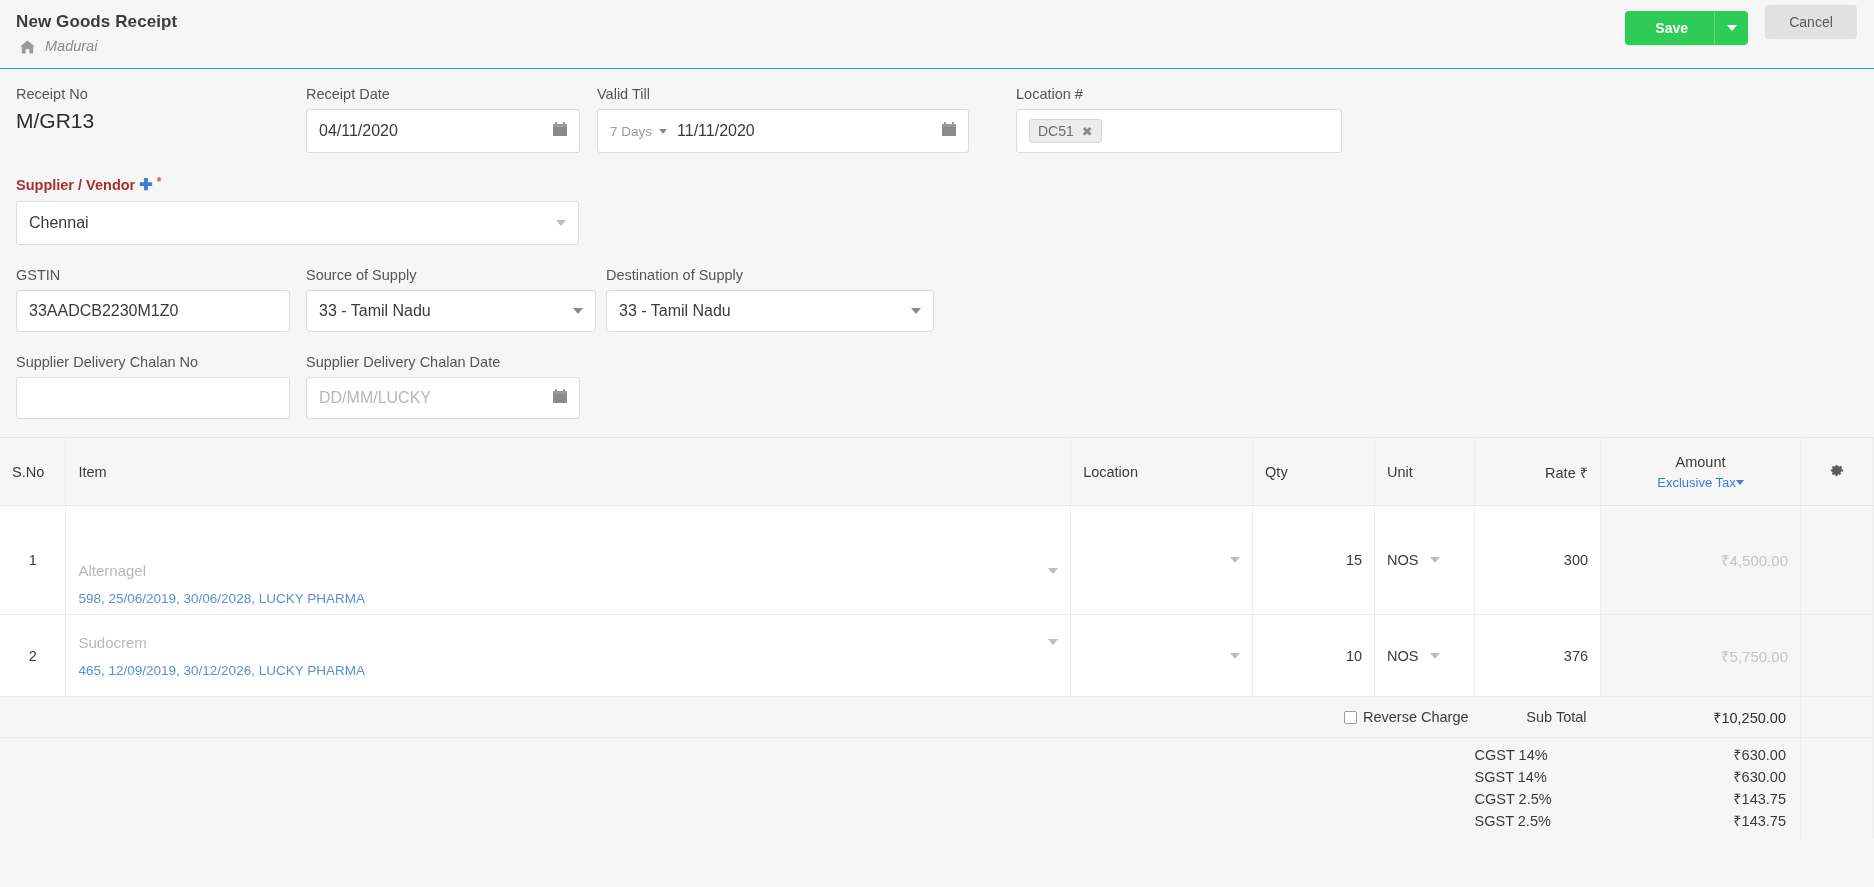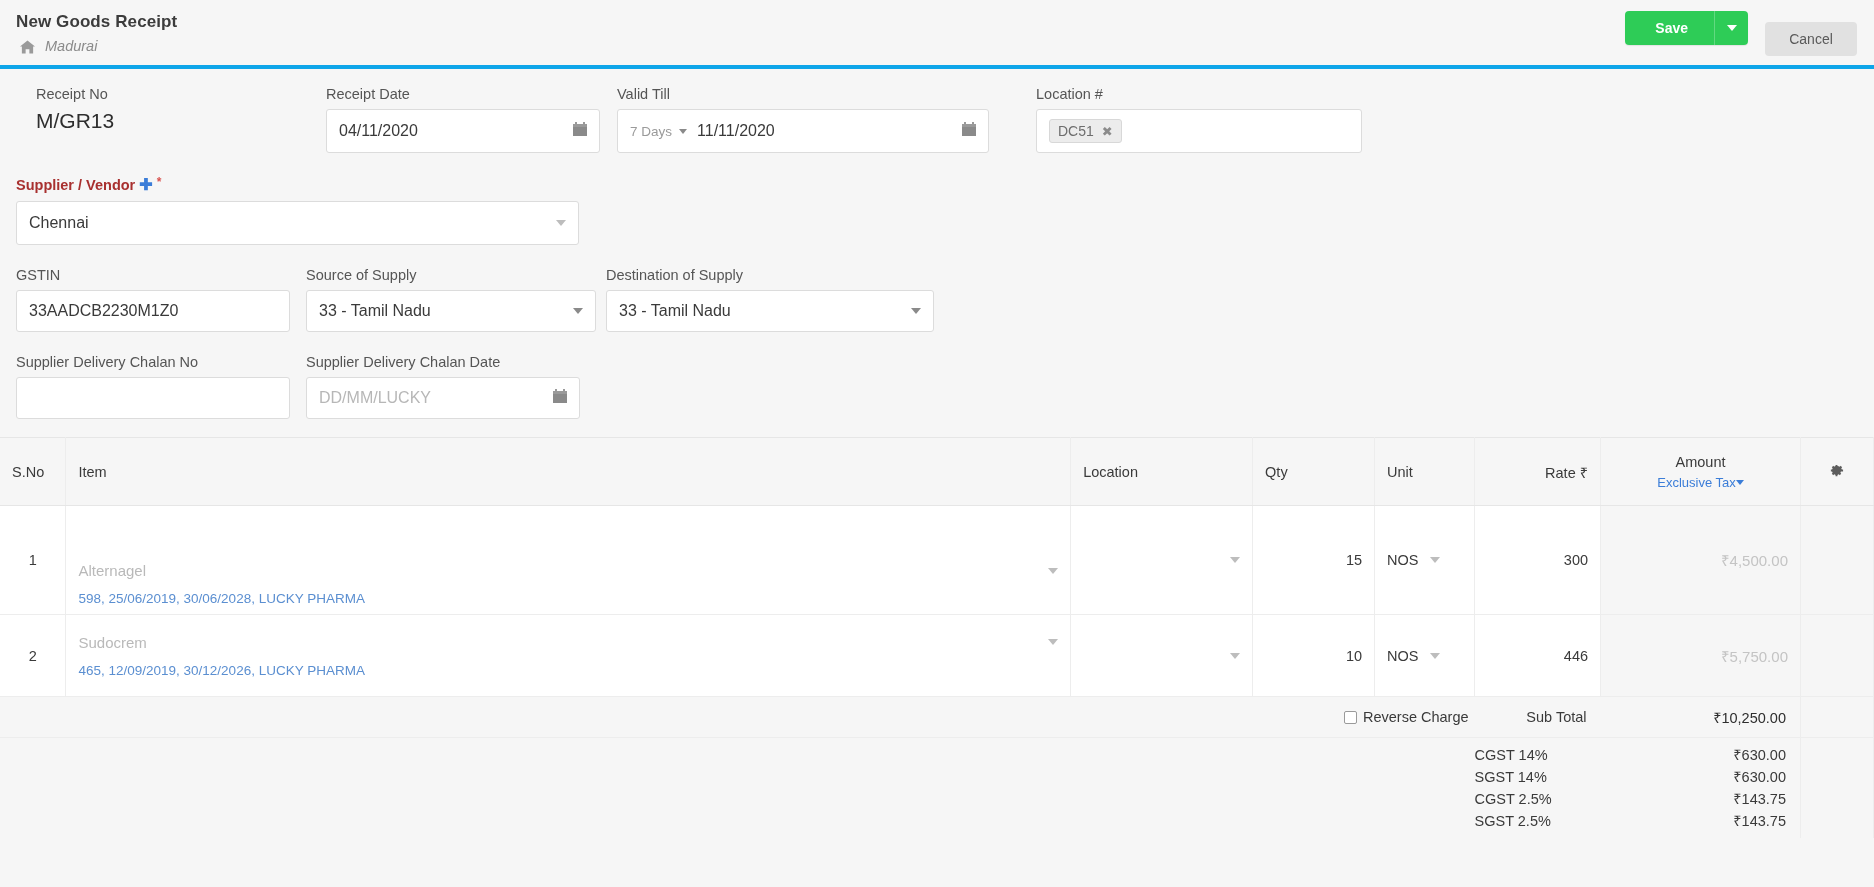--- a/index.html
+++ b/index.html
@@ -11,21 +11,21 @@
     color: #3a3a3a;
     overflow: hidden;
   }
   .page { position: relative; width: 1874px; height: 887px; background: #f6f6f6; }
 
   
   .header {
     position: relative;
     height: 69px;
     background: #f6f6f6;
-    border-bottom: 4px solid #0ea5e9;
+    border-bottom: 1px solid #0ea5e9;
   }
   .hdr-title {
     position: absolute; left: 16px; top: 12px;
     font-size: 17px; font-weight: bold; color: #3c3c3c;
     letter-spacing: .1px;
   }
   .hdr-breadcrumb {
     position: absolute; left: 20px; top: 38px;
     font-size: 14.5px; font-style: italic; color: #8b8b8b;
     display: flex; align-items: center; gap: 10px;
@@ -44,21 +44,21 @@
     font-family: "Liberation Sans", sans-serif;
     cursor: pointer;
   }
   .btn-save-caret {
     background: #2ecc57; border: none; border-left: 1px solid rgba(255,255,255,.25);
     width: 34px; display: flex; align-items: center; justify-content: center;
     cursor: pointer;
   }
   .caret-w { width: 0; height: 0; border-left: 5px solid transparent; border-right: 5px solid transparent; border-top: 6px solid #fff; }
   .btn-cancel {
-    position: absolute; right: 17px; top: 22px;
+    position: absolute; right: 17px; top: 5px;
     height: 34px; min-width: 92px;
     background: #e1e1e1; border: none; border-radius: 4px;
     color: #5a5a5a; font-size: 14px;
     font-family: "Liberation Sans", sans-serif;
     cursor: pointer;
   }
 
   
   .form-area { position: relative; padding: 0 16px; }
   .fld-label {
@@ -155,21 +155,21 @@
       <button class="btn-save-caret">
         <span class="caret-w"></span>
       </button>
     </div>
     <button class="btn-cancel">Cancel</button>
   </div>
 
   <div class="form-area">
 
     <div class="row" style="margin-top:17px;">
-      <div style="width:290px;margin-left:20px;">
+      <div style="width:290px;">
         <div class="fld-label">Receipt No</div>
         <div class="receipt-no-val">M/GR13</div>
       </div>
 
       <div style="width:274px;">
         <div class="fld-label">Receipt Date</div>
         <div class="input-box">
           <span>04/11/2020</span>
           <span class="cal-icon">
             <svg width="14" height="15" viewBox="0 0 14 15">
@@ -352,21 +352,21 @@
               <span class="sel-caret light"></span>
             </div>
           </td>
           <td class="ta-r">10</td>
           <td>
             <div class="unit-cell">
               <span>NOS</span>
               <span class="sel-caret light" style="margin-left:6px;"></span>
             </div>
           </td>
-          <td class="ta-r">446</td>
+          <td class="ta-r">376</td>
           <td class="ta-r shade">
             <span class="amt-muted">₹5,750.00</span>
           </td>
           <td class="shade"></td>
         </tr>
 
         <tr class="totals-row">
           <td class="shade" style="border-right:none;"></td>
           <td class="shade" style="border-right:none;"></td>
           <td class="shade" style="border-right:none;"></td>

